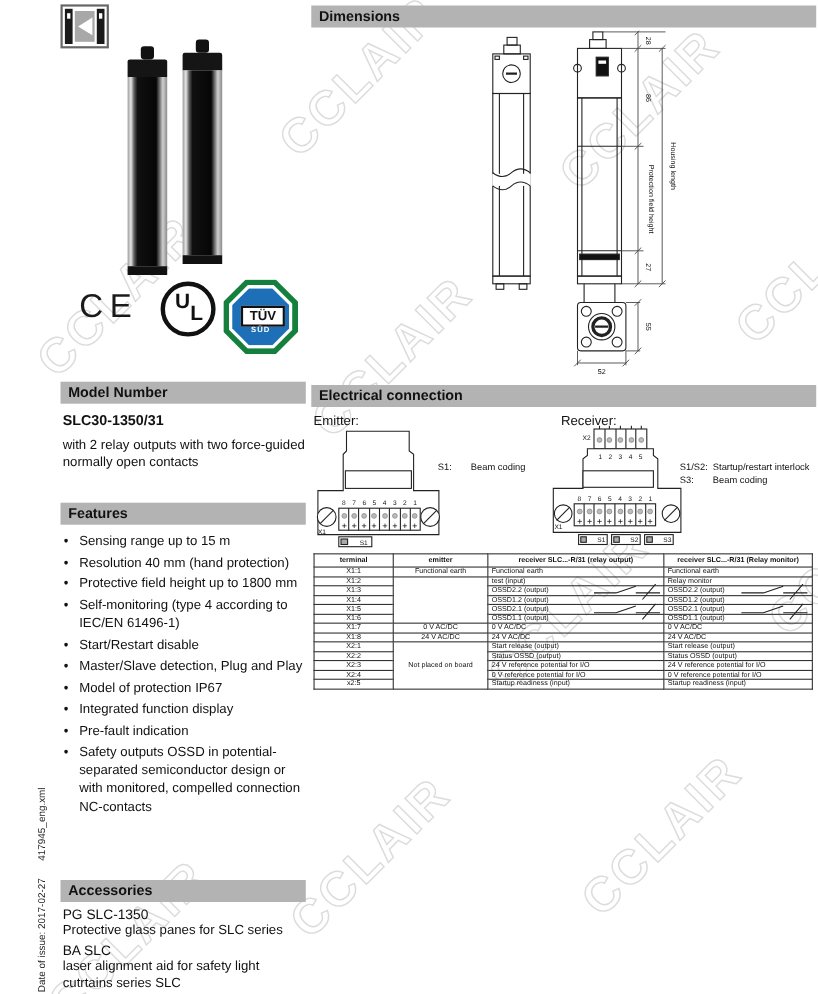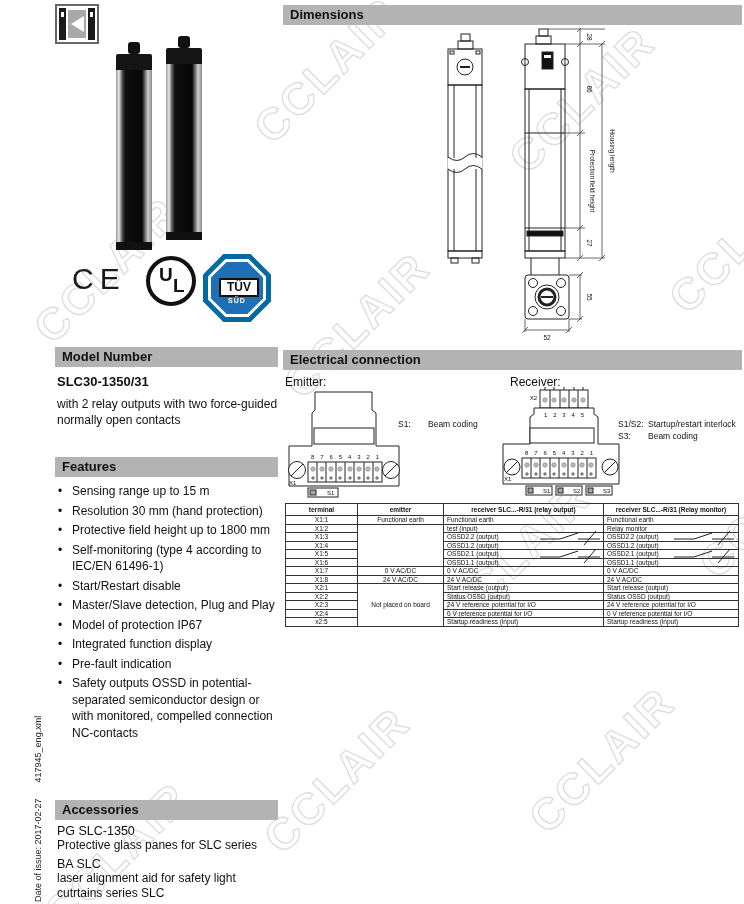--- a/index.html
+++ b/index.html
@@ -30,21 +30,21 @@
   .tower .body{background:linear-gradient(to right,#9a9a9a 0px,#e6e6e6 3px,#5a5a5a 6px,
                #101010 9px,#060606 26px,#6a6a6a 29px,#d0d0d0 32px,#8a8a8a 36px);}
   .tower .foot{height:8px;background:#111;}
   
   .ce{position:absolute;left:72px;top:262px;font-size:30px;letter-spacing:6px;color:#1a1a1a;}
   .ul{position:absolute;left:146px;top:256px;width:50px;height:50px;border:4px solid #111;
       border-radius:50%;box-sizing:border-box;}
   .ul span{position:absolute;font-weight:bold;font-size:19px;color:#111;}
   .ul .u{left:9px;top:4px;} .ul .l{left:23px;top:15px;}
   .oct{clip-path:polygon(30% 0,70% 0,100% 30%,100% 70%,70% 100%,30% 100%,0 70%,0 30%);}
-  .tuv{position:absolute;left:203px;top:254px;width:68px;height:68px;background:#0369a1;}
+  .tuv{position:absolute;left:203px;top:254px;width:68px;height:68px;background:#15803d;}
   .tuv .ring{position:absolute;left:5px;top:5px;width:58px;height:58px;background:#fff;}
   .tuv .inner{position:absolute;left:8px;top:8px;width:52px;height:52px;background:#1d70b8;}
   .tuv .box{position:absolute;left:16px;top:24px;width:36px;height:15px;background:#fff;
             border:2px solid #111;font-weight:bold;font-size:12px;text-align:center;
             line-height:14px;color:#111;}
   .tuv .sud{position:absolute;left:0;right:0;top:43px;text-align:center;color:#fff;
             font-size:7px;font-weight:bold;letter-spacing:1px;}
   
   .h-model{position:absolute;left:57px;top:374px;font-size:13px;font-weight:bold;}
   .p-model{position:absolute;left:57px;top:396px;width:221px;font-size:12px;line-height:16px;}
@@ -128,21 +128,21 @@
   </div>
 
   <div class="bar bar-left" style="top:347px">Model Number</div>
   <div class="h-model">SLC30-1350/31</div>
   <div class="p-model">with 2 relay outputs with two force-guided normally open contacts</div>
 
   <div class="bar bar-left" style="top:457px">Features</div>
   <div class="features">
     <ul>
       <li>Sensing range up to 15 m</li>
-      <li>Resolution 30 mm (hand protection)</li>
+      <li>Resolution 40 mm (hand protection)</li>
       <li>Protective field height up to 1800 mm</li>
       <li>Self-monitoring (type 4 according to IEC/EN 61496-1)</li>
       <li>Start/Restart disable</li>
       <li>Master/Slave detection, Plug and Play</li>
       <li>Model of protection IP67</li>
       <li>Integrated function display</li>
       <li>Pre-fault indication</li>
       <li>Safety outputs OSSD in potential-separated semiconductor design or with monitored, compelled connection NC-contacts</li>
     </ul>
   </div>

